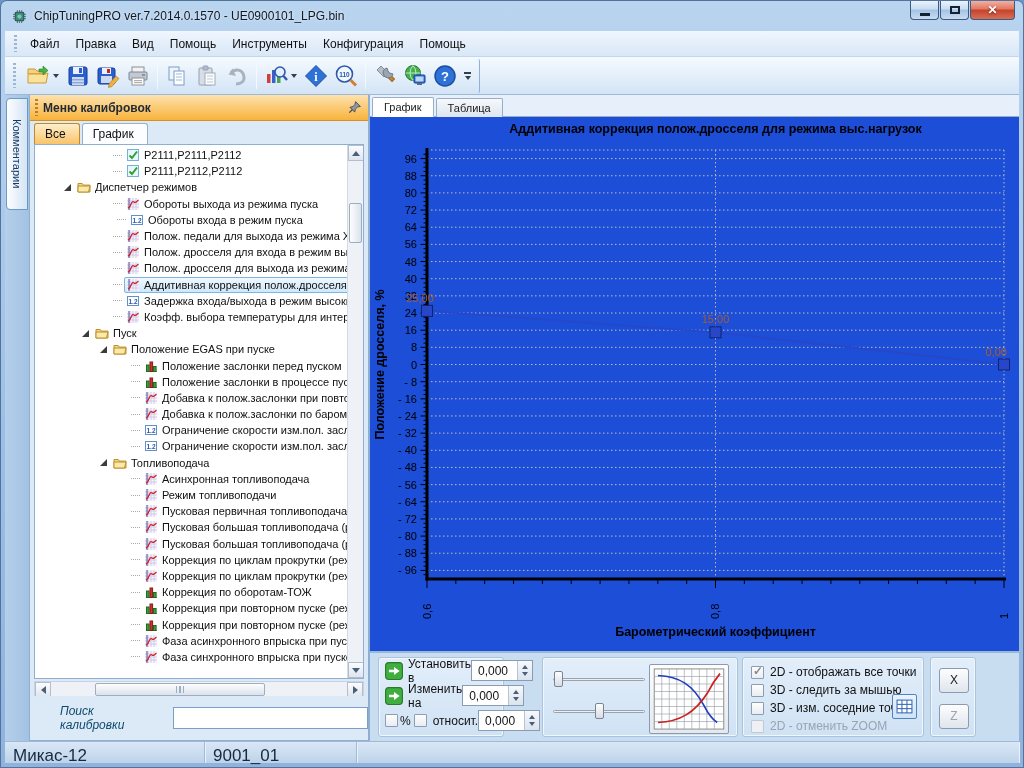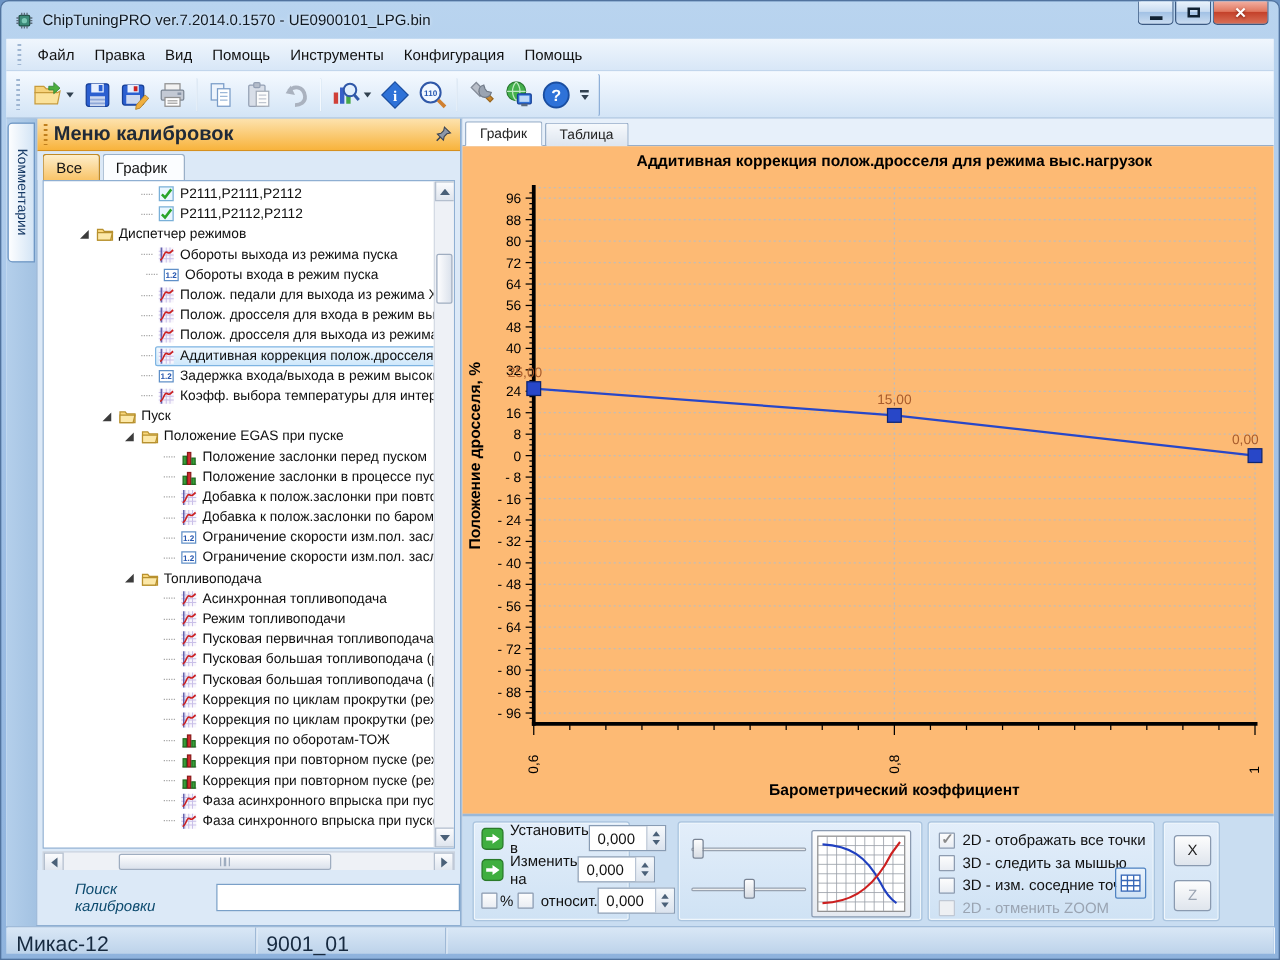--- a/index.html
+++ b/index.html
@@ -42,21 +42,21 @@
   .side-strip{position:absolute;left:0;top:0;bottom:0;width:24px;background:linear-gradient(90deg,#b4cfeb,#a3c2e2);}
   .side-tab{position:absolute;left:1px;top:3px;width:22px;height:112px;
     background:linear-gradient(90deg,#fdfeff,#d3e4f5);border:1px solid #6f97c4;border-radius:4px 0 0 4px;
     writing-mode:vertical-rl;font-size:11px;color:#173a66;display:flex;align-items:center;justify-content:center;}
   
   .left-panel{position:absolute;left:24px;top:0;bottom:0;width:340px;background:#dce9f7;
     border:1px solid #8fafd2;border-top:none;}
   .panel-header{height:26px;background:linear-gradient(#fde2ae,#f8b33c);display:flex;align-items:center;
     border-bottom:1px solid #d59020;}
   .panel-header .grip{background:repeating-linear-gradient(#c07f1d 0 2px,transparent 2px 4px);}
-  .panel-title{flex:1;font-size:16px;font-weight:bold;color:#202a38;}
+  .panel-title{flex:1;font-size:12px;font-weight:bold;color:#202a38;}
   .pin{width:15px;height:15px;margin-right:6px;}
   .ptab-row{height:23px;display:flex;align-items:flex-end;padding-left:4px;background:#dce9f7;}
   .ptab{font-size:12px;padding:3px 13px 3px 10px;border:1px solid #9ab0c8;border-bottom:none;
     border-radius:3px 3px 0 0;background:#fbfdff;margin-right:2px;color:#111;}
   .ptab.active{background:linear-gradient(#fdeecb,#f9c succeeded);}
   .ptab.active{background:linear-gradient(#fdeecb,#f9c468);border-color:#c08a28;}
   .tree-wrap{position:absolute;left:4px;right:4px;top:49px;height:535px;background:#fff;
     border:1px solid #8fafd2;overflow:hidden;}
   .tree{position:absolute;left:0;top:0;right:16px;bottom:0;overflow:hidden;padding-top:2px;}
   .trow{height:16.2px;display:flex;align-items:center;white-space:nowrap;font-size:11px;color:#101010;}
@@ -83,21 +83,21 @@
   .grip-dots i{display:block;width:1.5px;height:7px;background:#9fadc0;}
   .search-row{position:absolute;left:0;right:0;bottom:0;height:44px;background:#dce9f7;display:flex;align-items:center;}
   .search-label{font-size:12px;color:#0c4a6e;margin-left:30px;font-style:italic;}
   .search-input{margin-left:12px;width:196px;height:22px;border:1px solid #7aa0c8;background:#fff;font-size:12px;padding:0 4px;}
   
   .right-panel{position:absolute;left:364px;top:0;right:0;bottom:0;background:#fff;border-left:1px solid #8fafd2;}
   .gtab-row{height:22px;display:flex;align-items:flex-end;padding-left:2px;background:#e7f0fa;border-bottom:1px solid #98aec8;}
   .gtab{font-size:11px;padding:3px 11px;border:1px solid #98aec8;border-bottom:none;border-radius:2px 2px 0 0;
     background:linear-gradient(#f6f9fc,#dde5ef);margin-right:2px;color:#222;position:relative;top:1px;}
   .gtab.active{background:#fff;border-bottom:1px solid #fff;font-weight:normal;top:1px;z-index:3;}
-  .chart-box{position:absolute;left:0;right:0;top:22px;height:536px;background:#fdba74;}
+  .chart-box{position:absolute;left:0;right:0;top:22px;height:536px;background:#1d4ed8;}
   
   .controls{position:absolute;left:0;right:0;bottom:0;height:90px;background:#c9ddf1;border-top:2px solid #9ab8d8;}
   .group{position:absolute;top:4px;bottom:4px;border:1px solid #aac4de;border-radius:3px;
     background:linear-gradient(#e3eefa,#cfe2f4);box-shadow:inset 0 0 0 1px #eff6fc;}
   .erow{display:flex;align-items:center;height:25px;padding:0 6px;}
   .go-btn{width:18px;height:18px;padding:0;border:none;background:transparent;flex:none;}
   .go-btn svg{width:18px;height:18px;display:block;}
   .elabel{font-size:12px;color:#111;margin-left:5px;flex:1;}
   .spin{width:62px;height:21px;background:#fff;border:1px solid #889cb4;display:flex;flex:none;}
   .spin-val{flex:1;font-size:12px;padding:3px 0 0 6px;color:#111;}

